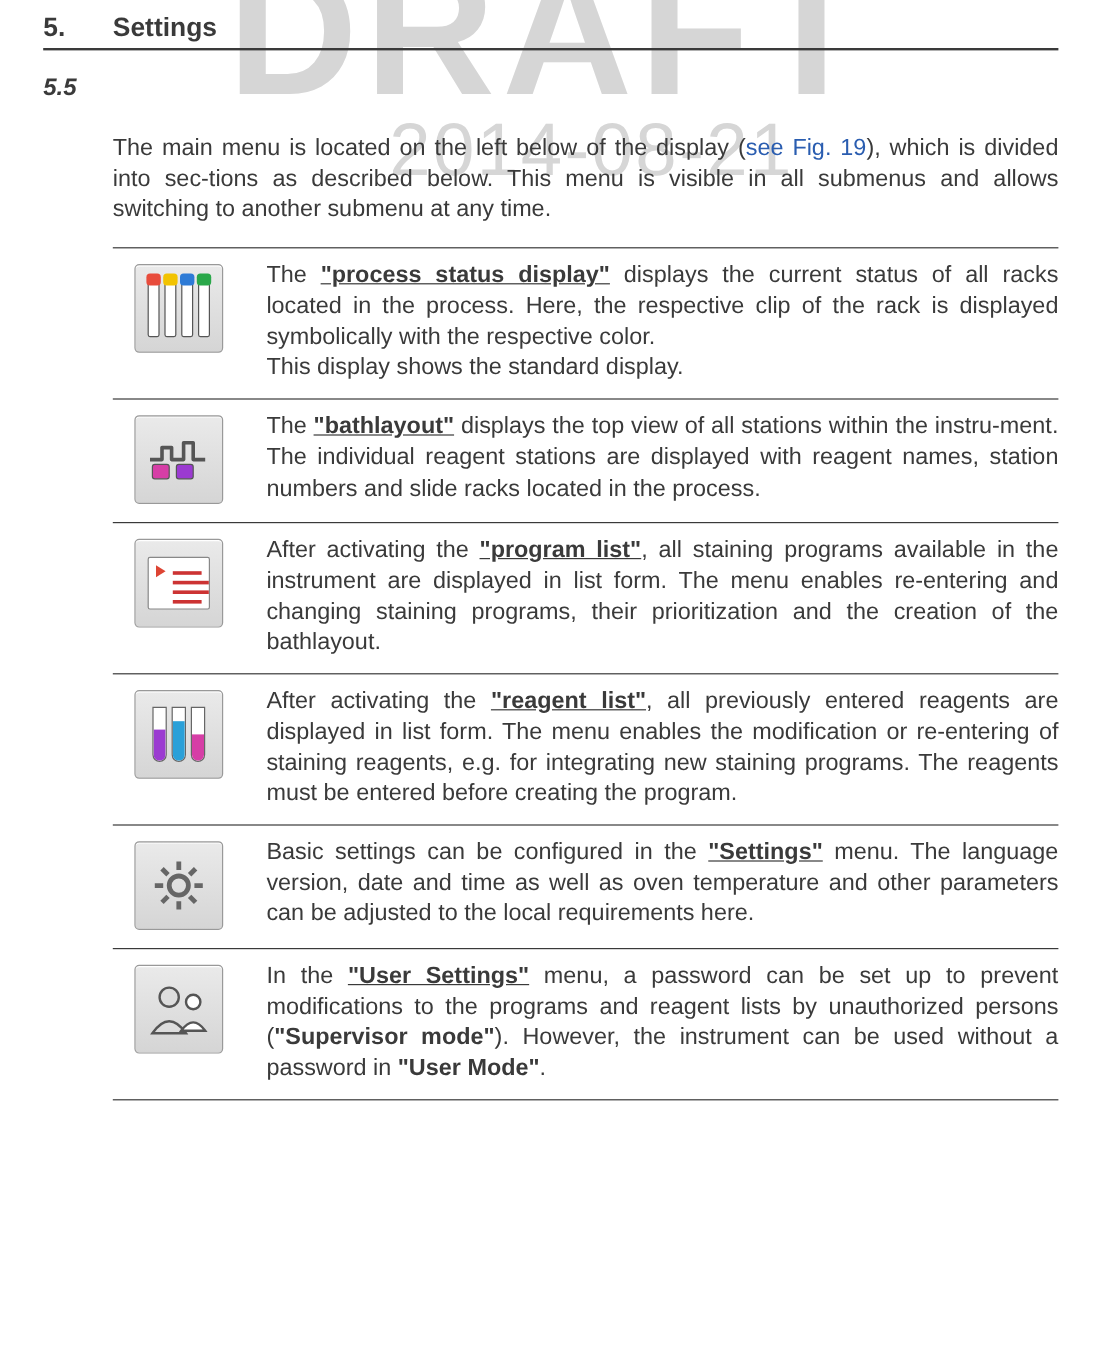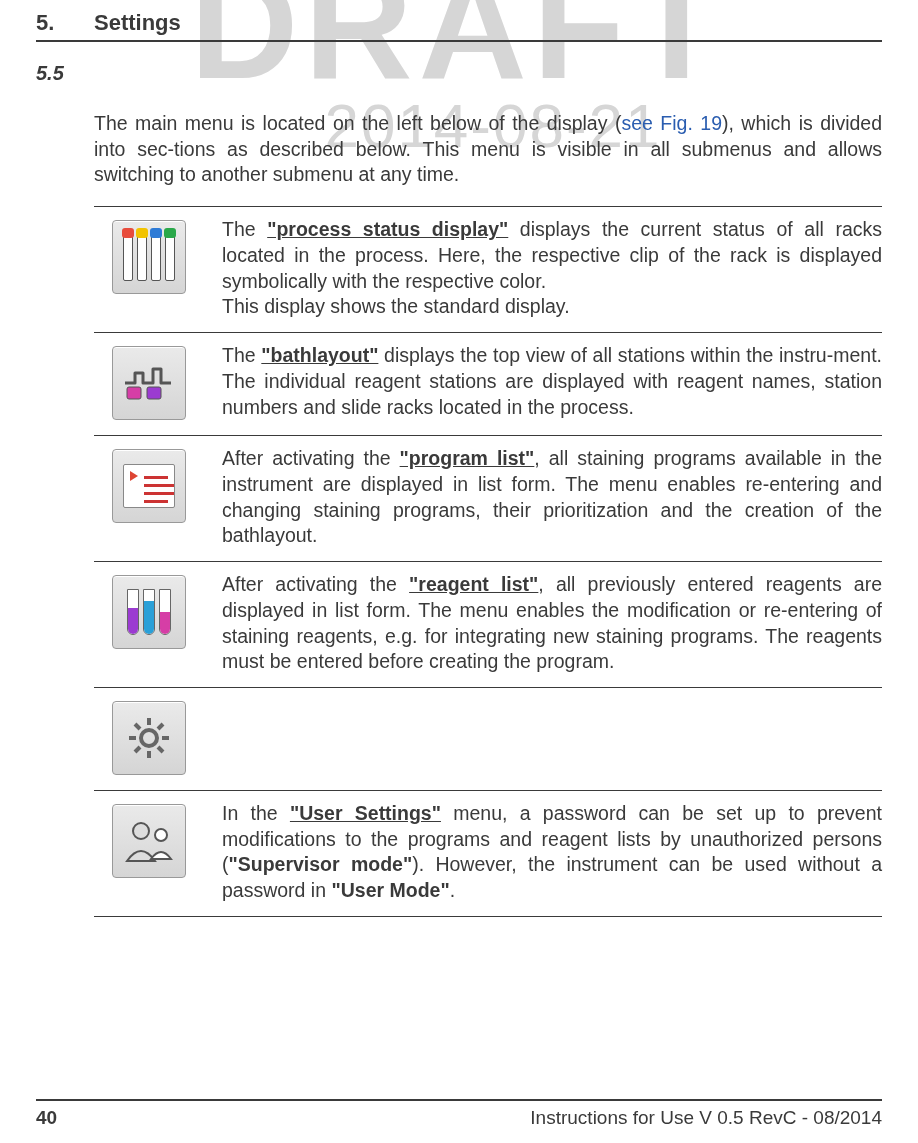--- a/index.html
+++ b/index.html
@@ -270,36 +270,33 @@
                 <line x1="3" y1="23" x2="10" y2="23"></line>
                   <line x1="36" y1="23" x2="43" y2="23"></line>
                 <line x1="9" y1="9" x2="14" y2="14"></line>
                   <line x1="32" y1="32" x2="37" y2="37"></line>
                 <line x1="37" y1="9" x2="32" y2="14"></line>
                   <line x1="14" y1="32" x2="9" y2="37"></line>
               </g>
             </svg>
           </div>
         </div>
+        <div class="desc-cell">Basic settings can be configured in the <b><span class="u">"Settings"</span></b> menu. The language version, date and time as well as oven temperature and other parameters can be adjusted to the local requirements here.</div>
       </div>
 
       <div class="menu-row">
         <div class="icon-cell">
           <div class="icon-box usr">
             <svg viewBox="0 0 56 48">
               <circle cx="20" cy="14" r="8" fill="#ddd" stroke="#555" stroke-width="2"></circle>
               <path d="M6 44 q14 -20 28 0 z" fill="#ddd" stroke="#555" stroke-width="2"></path>
               <circle cx="40" cy="18" r="6" fill="#fff" stroke="#555" stroke-width="2"></circle>
               <path d="M30 42 q10 -14 20 0 z" fill="#fff" stroke="#555" stroke-width="2"></path>
             </svg>
           </div>
         </div>
         <div class="desc-cell">In the <b><span class="u">"User Settings"</span></b> menu, a password can be set up to prevent modifications to the programs and reagent lists by unauthorized persons (<b>"Supervisor mode"</b>). However, the instrument can be used without a password in <b>"User Mode"</b>.</div>
       </div>
 
     </div>
   </div>
 
-  <div class="footer">
-    <span class="page-num">40</span>
-    <span>Instructions for Use V 0.5 RevC - 08/2014</span>
-  </div>
 </div>
 
 </body></html>

